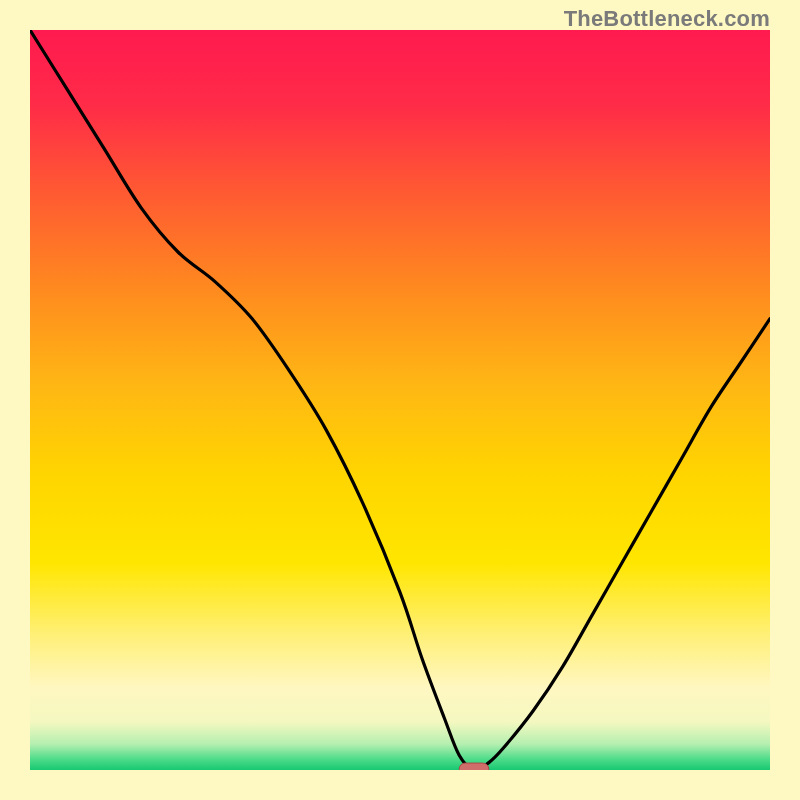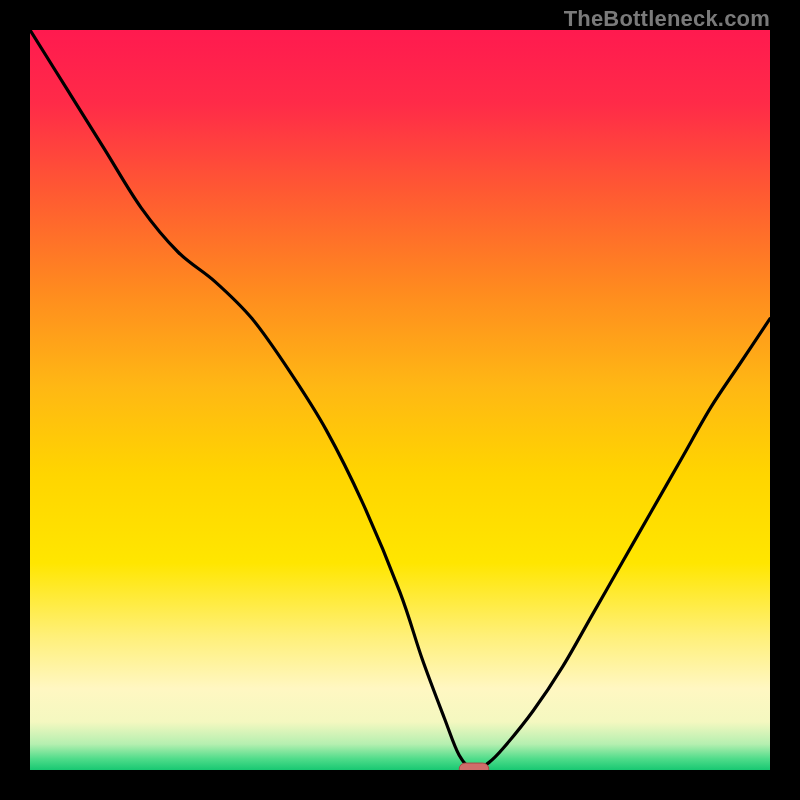--- a/index.html
+++ b/index.html
@@ -7,21 +7,21 @@
     padding: 0;
     width: 800px;
     height: 800px;
     overflow: hidden;
     background: #fff;
   }
   .frame {
     position: relative;
     width: 800px;
     height: 800px;
-    background: #000000;
+    background: #fef9c3;
     box-sizing: border-box;
   }
   .plot-area {
     position: absolute;
     left: 30px;
     top: 30px;
     width: 740px;
     height: 740px;
   }
   .gradient {

